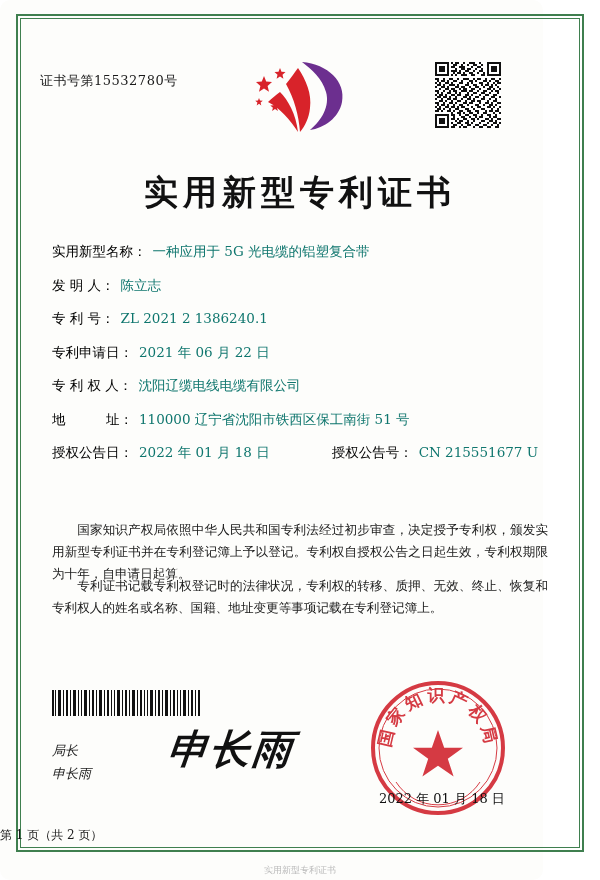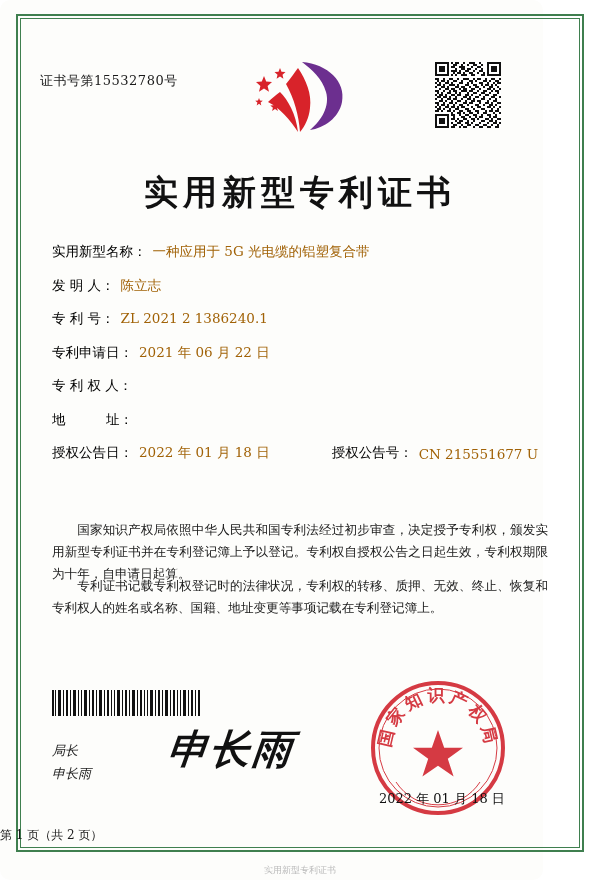--- a/index.html
+++ b/index.html
@@ -88,29 +88,29 @@
     margin-bottom: 15.5px;
     font-size: 13.5px;
     font-family: "DejaVu Serif", "Liberation Serif", serif;
   }
   .field-label {
     white-space: pre;
     color: #000000;
   }
   .field-value {
     margin-left: 6px;
-    color: #a16207;
+    color: #0f766e;
   }
   .field-row.split {
     justify-content: flex-start;
   }
   .right-group {
     margin-left: 62px;
     display: flex;
-    align-items: flex-end;
+    align-items: flex-start;
   }
 
   
   .para {
     position: absolute;
     left: 52px;
     width: 496px;
     font-size: 12.6px;
     line-height: 1.75;
     text-align: justify;
@@ -509,23 +509,25 @@
     <div class="field-row">
       <span class="field-label">专 利 号：</span>
       <span class="field-value">ZL 2021 2 1386240.1</span>
     </div>
     <div class="field-row">
       <span class="field-label">专利申请日：</span>
       <span class="field-value">2021 年 06 月 22 日</span>
     </div>
     <div class="field-row">
       <span class="field-label">专 利 权 人：</span>
+      <span class="field-value">沈阳辽缆电线电缆有限公司</span>
     </div>
     <div class="field-row">
       <span class="field-label">地　　　址：</span>
+      <span class="field-value">110000  辽宁省沈阳市铁西区保工南街 51 号</span>
     </div>
     <div class="field-row split">
       <span class="field-label">授权公告日：</span>
       <span class="field-value">2022 年 01 月 18 日</span>
       <span class="right-group">
         <span class="field-label">授权公告号：</span>
         <span class="field-value">CN 215551677 U</span>
       </span>
     </div>
   </div>

